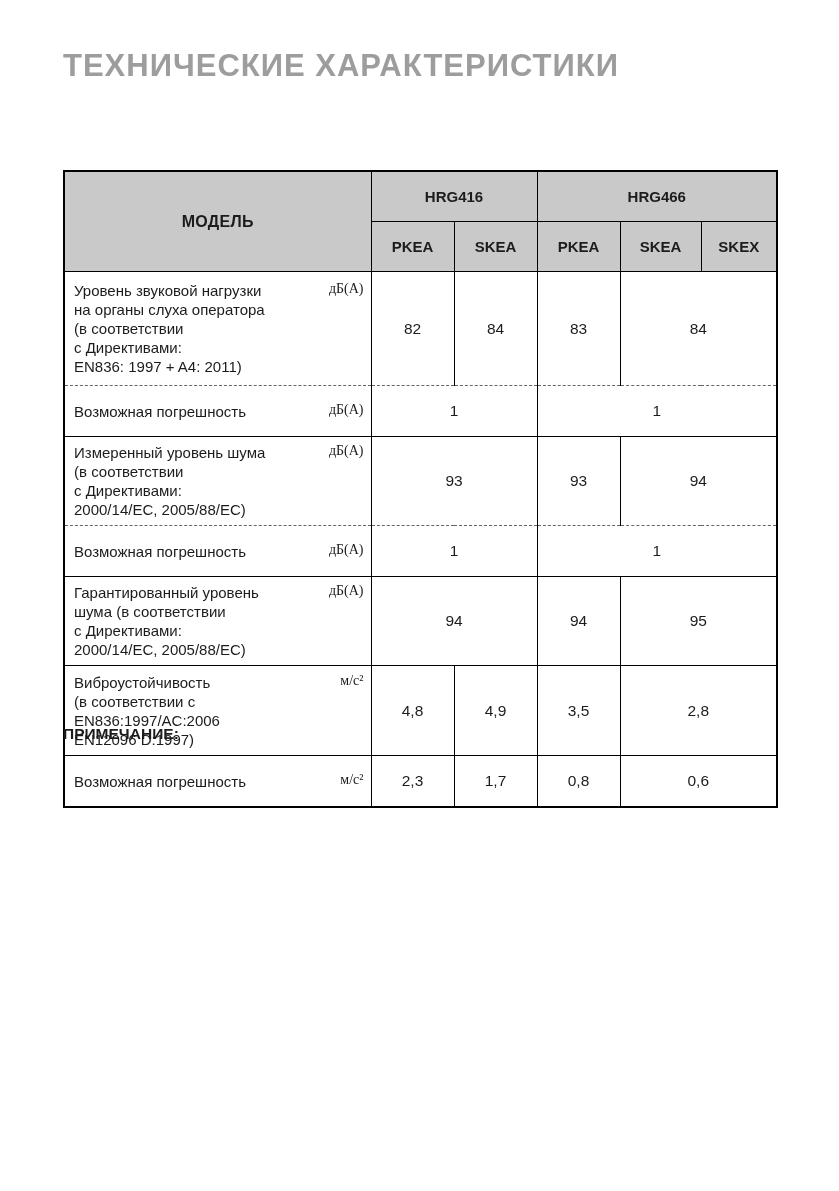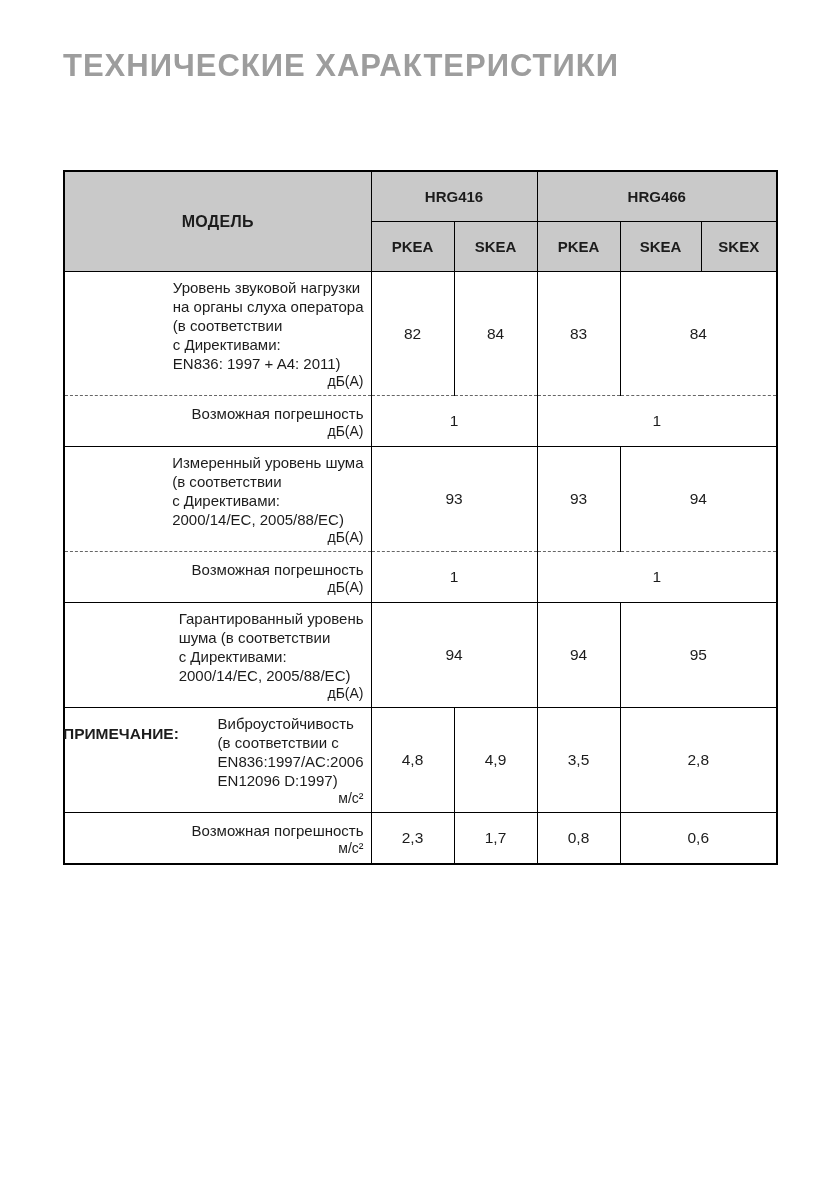--- a/index.html
+++ b/index.html
@@ -59,34 +59,34 @@
   tr.r4 { height: 31px; }
   tr.r5 { height: 87px; margin-left: 32px; }
   tr.r6 { height: 90px; }
   tr.r7 { height: 32px; }
   td.label-cell {
     vertical-align: middle;
     padding: 6px 7px 6px 9px;
   }
   .label-flex {
     display: flex;
-    align-items: flex-end;
+    align-items: flex-start;
     justify-content: space-between;
-    flex-direction: column;
   }
   .label-text {
     white-space: pre-line;
     line-height: 19px;
     font-size: 15px;
     text-align: left;
   }
   .unit-text {
     font-size: 14px;
     white-space: nowrap;
     padding-left: 4px;
+    font-family: Liberation Serif, serif;
   }
   td.val {
     text-align: center;
     vertical-align: middle;
     font-size: 15.5px;
   }
   tr.dash-bottom > td { border-bottom: 1px dashed #666; }
   tr.dash-top > td { border-top: 1px dashed #666; }
   .note-block {
     position: absolute;

